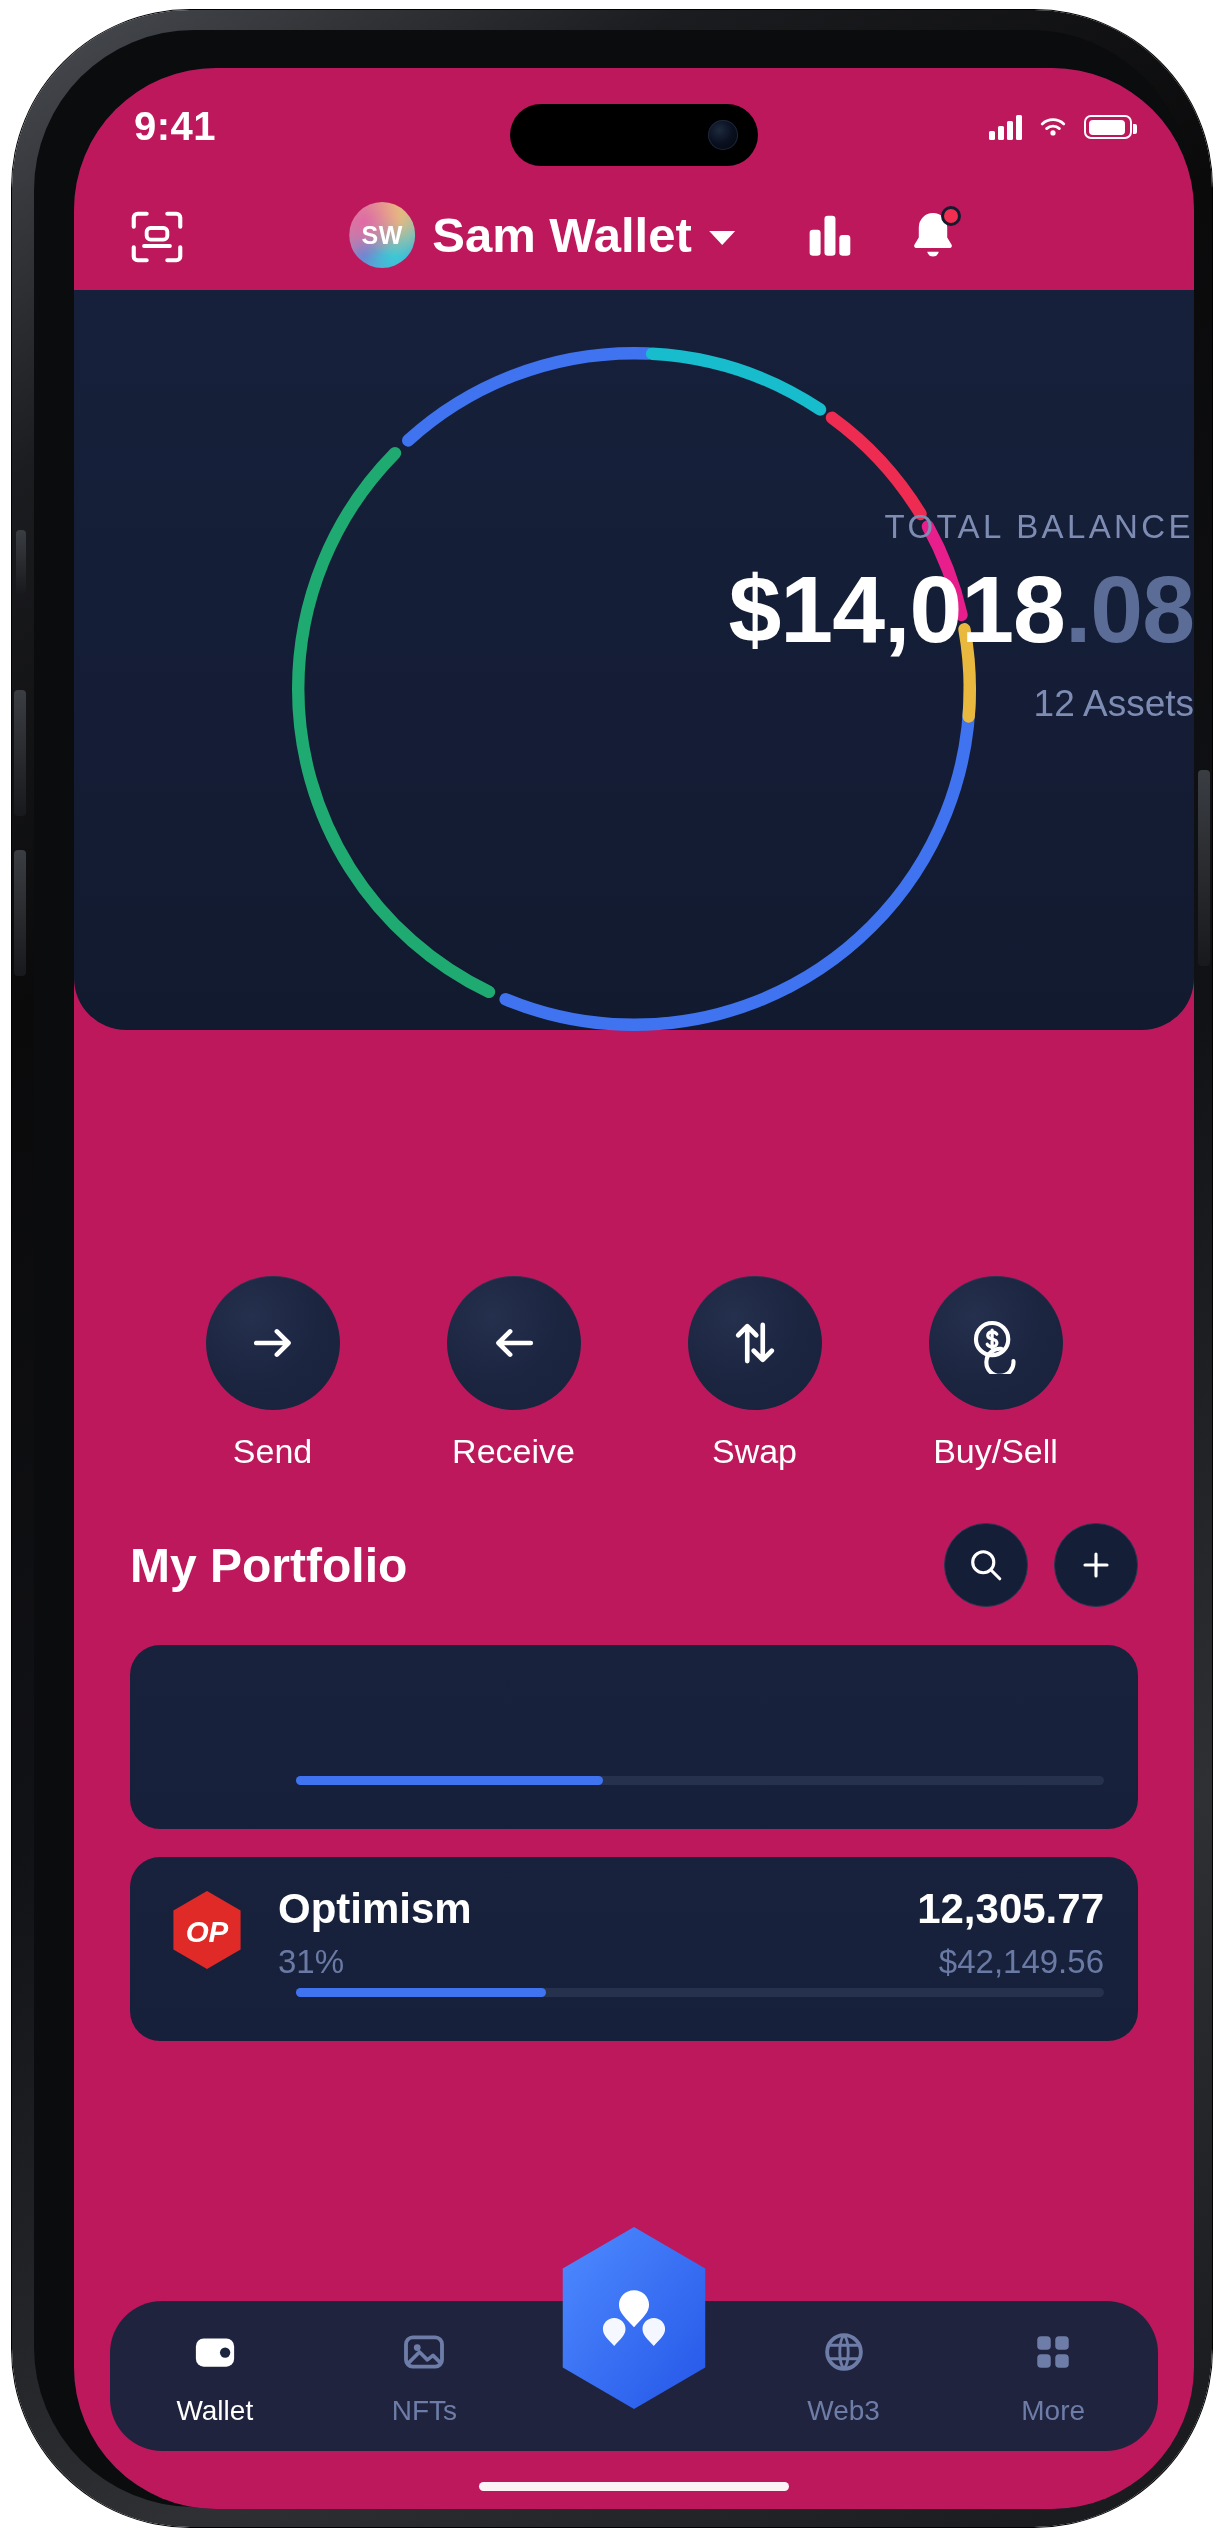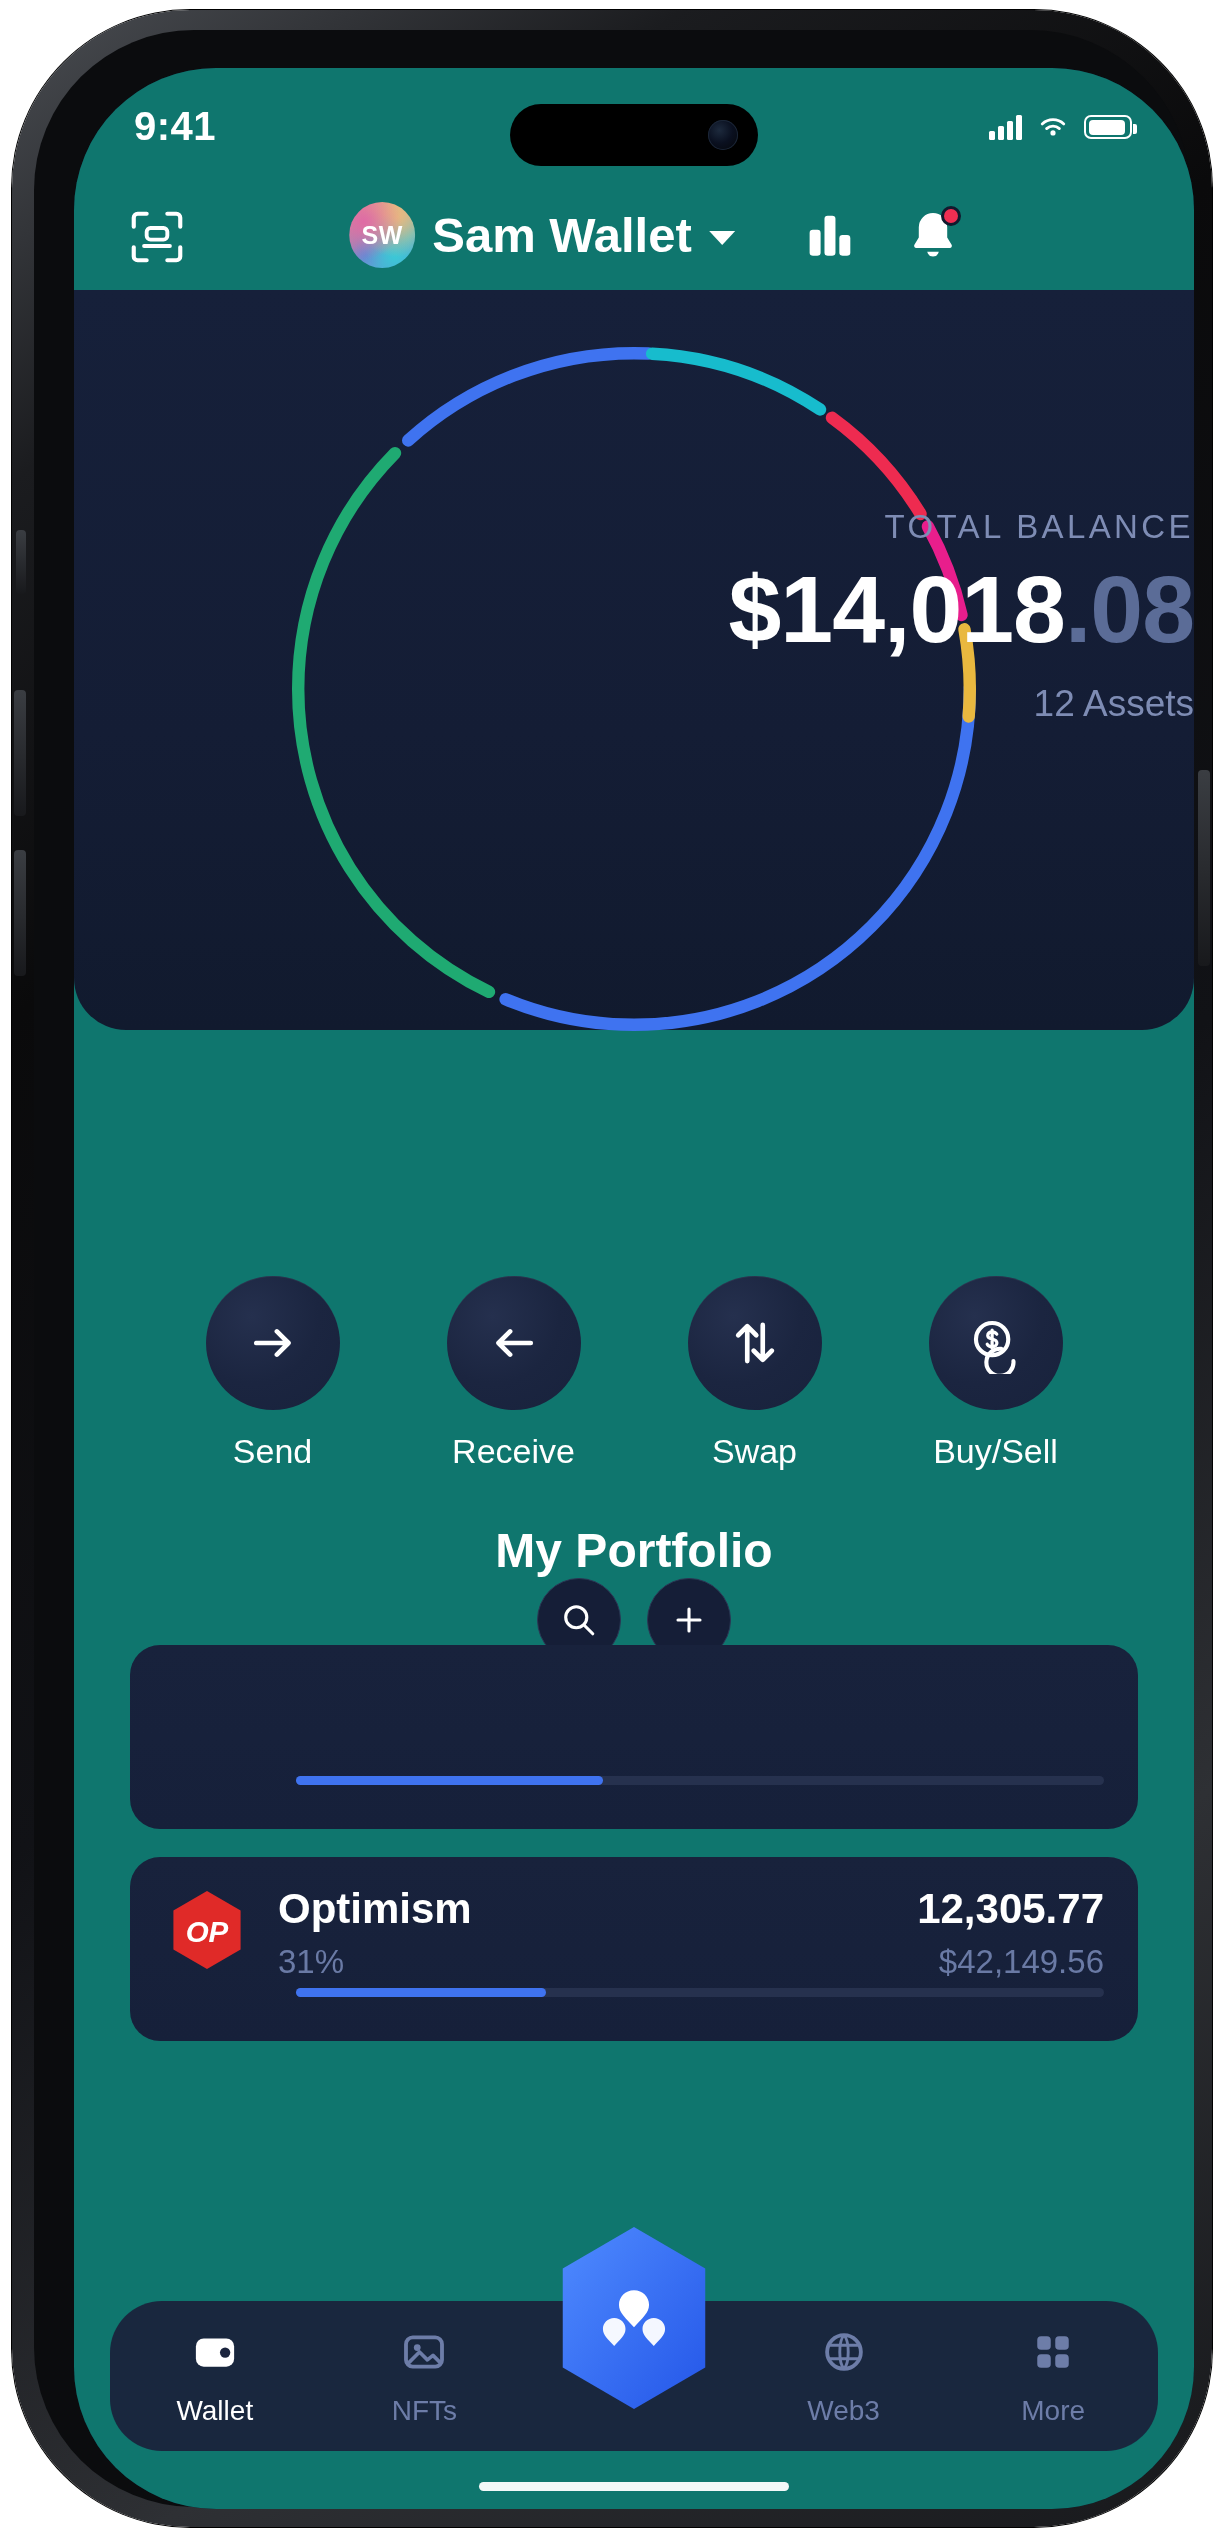--- a/index.html
+++ b/index.html
@@ -23,21 +23,21 @@
     background:#111a2e; border-radius:142px; overflow:hidden;
   }
   
   .btn-side { position:absolute; background:linear-gradient(180deg,#3a3d42,#18191c); border-radius:4px; }
   .btn-mute  { left:4px;  top:520px;  width:10px; height:64px; }
   .btn-volup { left:2px;  top:680px;  width:12px; height:126px; }
   .btn-voldn { left:2px;  top:840px;  width:12px; height:126px; }
   .btn-power { right:2px; top:760px;  width:12px; height:196px; }
 
   
-  .screen-inner { position:absolute; inset:0; background:#0f766e;padding-left:40px; }
+  .screen-inner { position:absolute; inset:0; background:#be185d;padding-left:40px; }
 
   
   .statusbar { position:absolute; left:0; top:0; width:1120px; height:112px; }
   .sb-time {
     position:absolute; left:60px; top:36px; color:#fff;
     font-size:40px; font-weight:bold; letter-spacing:0.5px;
   }
   .sb-right { position:absolute; right:62px; top:46px; display:flex; align-items:center; gap:15px; }
   .sig { display:flex; align-items:flex-end; gap:3px; height:26px; }
   .sig i { display:block; width:6px; background:#fff; border-radius:1.5px; }
@@ -96,21 +96,21 @@
   .action { width:152px; text-align:center; }
   .action-circle {
     width:134px; height:134px; margin:0 auto; border-radius:50%;
     background:radial-gradient(circle at 34% 30%, #25304e 0%, #1b2540 52%, #18223c 100%);
     display:flex; align-items:center; justify-content:center;
     box-shadow:inset 0 1px 0 rgba(255,255,255,0.05);
   }
   .action-label { margin-top:22px; color:#fff; font-size:34px; }
 
   
-  .pf-head { position:absolute; left:0; top:1455px; width:1120px; padding:0 56px; display:flex; align-items:center; justify-content:space-between;flex-direction:column; }
+  .pf-head { position:absolute; left:0; top:1455px; width:1120px; padding:0 56px; display:flex; align-items:center; justify-content:space-between; }
   .pf-title { color:#fff; font-size:48px; font-weight:bold; }
   .pf-btns { display:flex; gap:26px; }
   .pf-btn { width:84px; height:84px; border-radius:50%; border:1.6px solid #2b3654; background:#151e37;
             display:flex; align-items:center; justify-content:center; }
 
   .asset-list { position:absolute; left:56px; top:1577px; width:1008px; }
   .asset-card {
     position:relative; height:184px; border-radius:30px; margin-bottom:28px;
     background:linear-gradient(180deg,#18223c 0%,#16203a 100%); padding:30px 34px 0 34px;
   }

